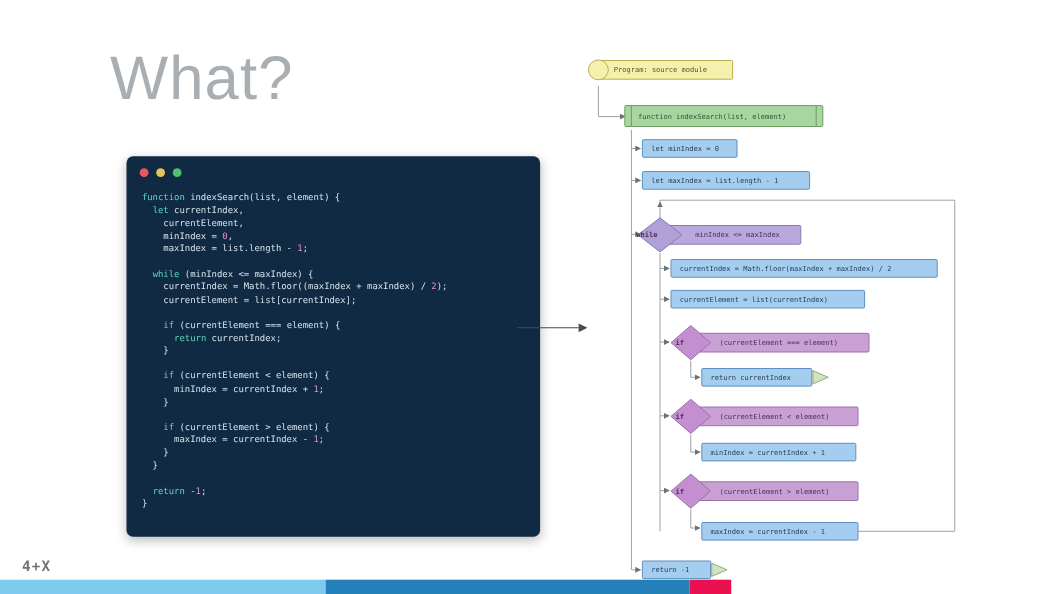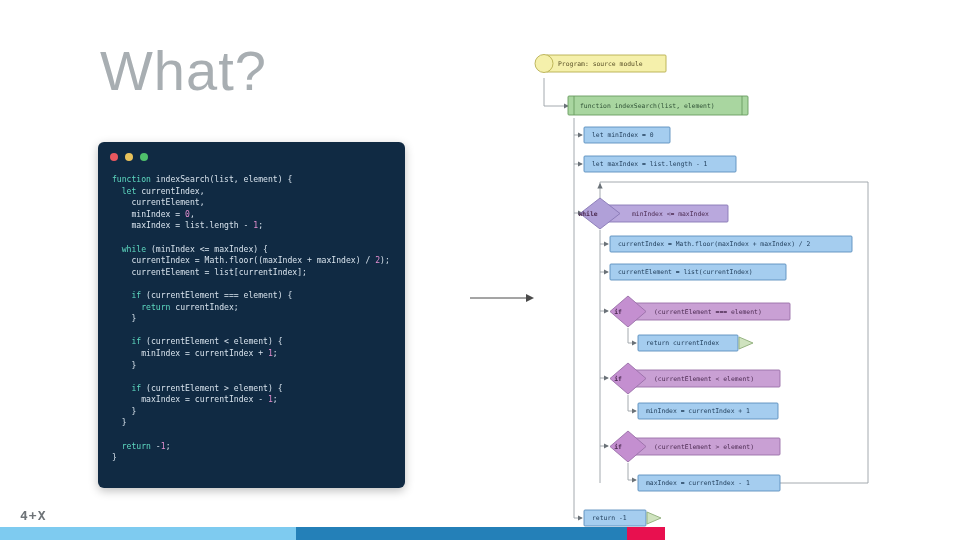--- a/index.html
+++ b/index.html
@@ -12,21 +12,21 @@
   
   #slide-title{
     position:absolute;left:100px;top:38px;
     font-size:56px;font-weight:300;letter-spacing:1px;
     color:#a8aeb2;
     font-family:"Liberation Sans", sans-serif;
     white-space:nowrap;
   }
   
   #code-window{
-    position:absolute;left:98px;top:142px;width:307px;height:346px;
+    position:absolute;left:115px;top:142px;width:376px;height:346px;
     background:#102a43;
     border-radius:6px;
     box-shadow:0 3px 10px rgba(0,0,0,0.25);
     overflow:hidden;
   }
   #window-dots{position:absolute;left:12px;top:11px;display:flex;gap:7px;}
   .dot{width:8px;height:8px;border-radius:50%;}
   .dot.red{background:#e9585f;}
   .dot.yellow{background:#e8c25b;}
   .dot.green{background:#4fc06b;}

